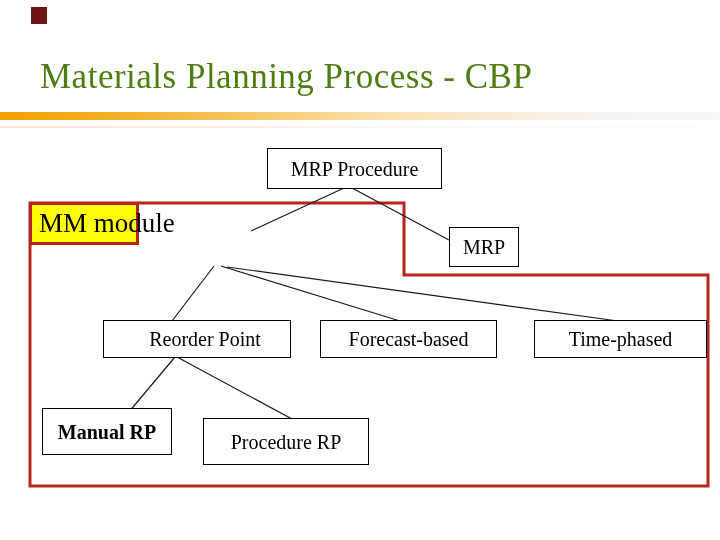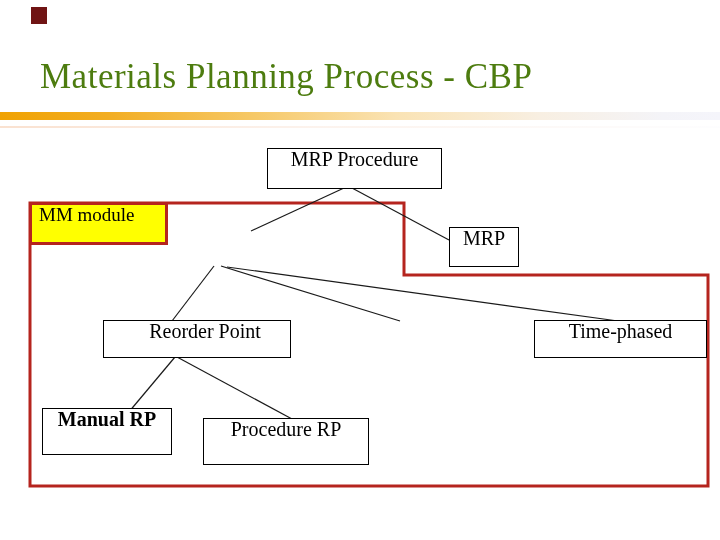--- a/index.html
+++ b/index.html
@@ -22,35 +22,35 @@
                       #fae3b4 55%,#f8efe2 75%,#f4f4f8 92%,#f5f5fb 100%);}
   .divider-echo{position:absolute;left:0;top:126px;width:720px;height:2px;
            background:linear-gradient(90deg,rgba(240,170,120,.35) 0%,
                       rgba(240,190,160,.18) 45%,rgba(240,240,250,.12) 100%);}
 
   
   .wires{position:absolute;left:0;top:0;width:720px;height:540px;}
 
   
   .node{position:absolute;background:#ffffff;border:1px solid #000;
-        display:flex;justify-content:center;
+        display:flex;align-items:center;justify-content:center;
         font-size:20px;line-height:1;white-space:nowrap;}
   .node-mrp-procedure{left:267px;top:148px;width:173px;height:39px;}
   .node-cbp          {left:190px;top:227px;width:63px; height:38px;}
   .node-mrp          {left:449px;top:227px;width:68px; height:38px;}
   .node-reorder      {left:103px;top:320px;width:170px;height:36px;padding-left:16px;}
   .node-forecast     {left:320px;top:320px;width:175px;height:36px;}
   .node-timephased   {left:534px;top:320px;width:171px;height:36px;}
   .node-manual       {left:42px; top:408px;width:128px;height:45px;font-weight:bold;}
   .node-automatic    {left:203px;top:418px;width:164px;height:45px;}
 
   
-  .node-mm{left:29px;top:202px;width:139px;height:43px;
+  .node-mm{left:29px;top:202px;width:110px;height:43px;
            background:#ffff00;border:3px solid #b5241e;
-           justify-content:flex-start;padding-left:7px;font-size:19px;
+           justify-content:flex-start;padding-left:7px;font-size:27px;
            box-sizing:border-box;}
 </style>
 </head>
 <body>
 
 <div class="stage">
 
   <div class="corner-mark"></div>
 
   <h1 class="slide-title">Materials Planning Process - CBP</h1>
@@ -83,20 +83,23 @@
 
 
   <div class="node node-mrp">
     <span>MRP</span>
   </div>
 
   <div class="node node-reorder">
     <span>Reorder Point</span>
   </div>
 
+  <div class="node node-forecast">
+    <span>Forecast-based</span>
+  </div>
 
   <div class="node node-timephased">
     <span>Time-phased</span>
   </div>
 
   <div class="node node-manual">
     <span>Manual RP</span>
   </div>
 
   <div class="node node-automatic">

